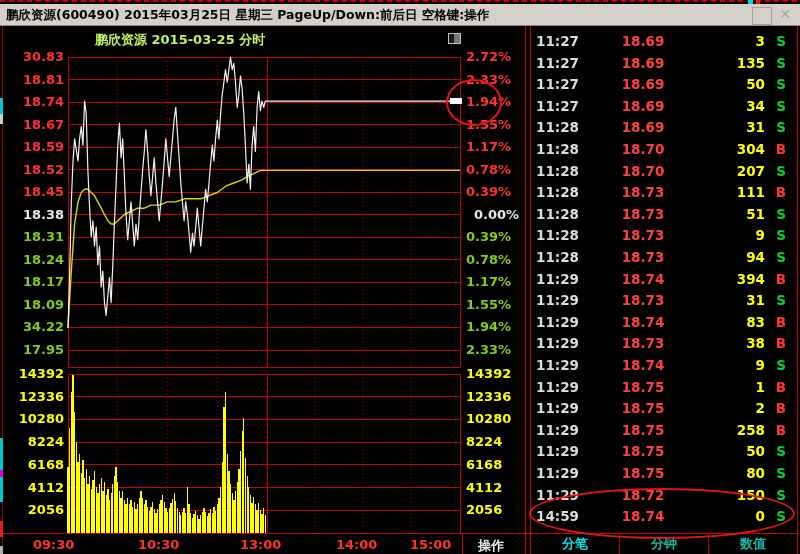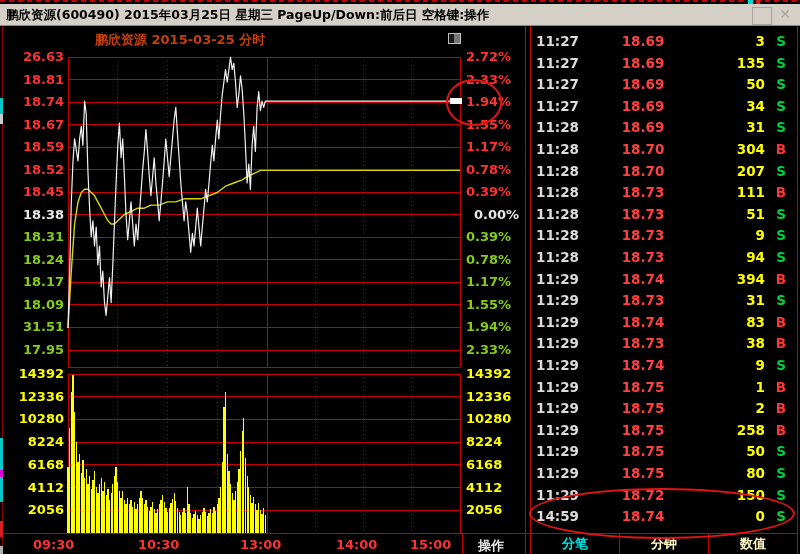--- a/index.html
+++ b/index.html
@@ -10,40 +10,40 @@
   #top-strip{left:0;top:0;width:800px;height:4px;background:#000;}
   #top-strip .dash{left:0;top:0;width:800px;height:2px;
      background:repeating-linear-gradient(90deg,#c80000 0 5px,#200000 5px 9px);}
   
   #titlebar{left:0;top:4px;width:800px;height:22px;background:#d4d0c8;
             border-bottom:1px solid #8a867e;box-sizing:border-box;}
   #titlebar .txt{left:6px;top:3px;font-size:12.5px;font-weight:bold;color:#000;white-space:nowrap;}
   .winbtn{top:3px;width:18px;height:16px;color:#a8a49c;font-size:14px;font-weight:bold;
           text-align:center;line-height:15px;}
   
-  #chart-title{left:95px;top:31px;font-size:13px;font-weight:bold;color:#c2410c;white-space:nowrap;}
+  #chart-title{left:95px;top:31px;font-size:13px;font-weight:bold;color:#bef264;white-space:nowrap;}
   #chart-title-icon{left:448px;top:33px;width:11px;height:9px;border:1px solid #c0c0c0;background:linear-gradient(90deg,#1a1a1a 0 5px,#777 5px);}
   
   .ax{position:absolute;font-size:13px;font-weight:bold;height:15px;line-height:15px;white-space:nowrap;}
   .ax.r{width:48px;text-align:right;}
   .up{color:#ff3232}.down{color:#84cc16}.flat{color:#e8e8e8}.vol{color:#ffff00}
   .tlabel{position:absolute;top:537px;font-size:13px;font-weight:bold;color:#ff3232;}
   #corner-label{left:478px;top:537px;font-size:13px;font-weight:bold;color:#e8e8e8;}
   
   #trade-panel{left:531px;top:26px;width:266px;height:508px;}
   .trow{position:absolute;left:0;width:266px;height:22px;display:grid;
         grid-template-columns:64px 1fr 74px 32px;align-items:center;
         font-size:13.5px;font-weight:bold;line-height:22px;}
   .trow .t{color:#dcdcdc;padding-left:5px;}
   .trow .p{color:#ff4040;text-align:center;}
   .trow .v{color:#ffff00;text-align:right;}
   .trow .s{text-align:center;}
   .sideB{color:#ff3535}.sideS{color:#00d23c}
   #tabbar{left:531px;top:534px;width:266px;height:20px;display:flex;}
-  .tab{flex:1;text-align:center;font-size:13px;font-weight:bold;color:#fef9c3;
+  .tab{flex:1;text-align:center;font-size:13px;font-weight:bold;color:#14b8a6;
        line-height:19px;border-left:1px solid #c40000;}
   .tab:first-child{border-left:none;}
   .tab.active{color:#00e5e5;}
   
   .anno{position:absolute;border:2px solid #e41414;border-radius:50%;background:transparent;}
   #anno-circle-pct{left:446px;top:79px;width:52px;height:43px;}
   #anno-ellipse-row{left:529px;top:488px;width:262px;height:47px;}
   .sliver{position:absolute;left:0;width:3px;}
 </style>
 </head>
@@ -233,21 +233,21 @@
       <rect x="259.76666666666665" y="509.8211920529801" width="1.3" height="23.17880794701989" fill="#ffff00" shape-rendering="crispEdges"></rect>
       <rect x="261.42499999999995" y="514.2362030905077" width="1.3" height="18.76379690949227" fill="#ffff00" shape-rendering="crispEdges"></rect>
       <rect x="263.0833333333333" y="507.61368653421636" width="1.3" height="25.386313465783644" fill="#ffff00" shape-rendering="crispEdges"></rect>
       <rect x="264.7416666666667" y="515.3399558498896" width="1.3" height="17.660044150110366" fill="#ffff00" shape-rendering="crispEdges"></rect>
       <polyline points="68.0,327.9 71.3,271.2 74.6,224.0 78.0,201.9 81.3,192.5 84.6,189.3 87.9,189.3 91.2,192.5 94.5,195.6 97.8,201.9 101.2,208.2 104.5,214.5 107.8,220.8 111.1,224.0 114.4,224.0 117.8,220.8 124.4,214.5 131.0,211.4 137.7,208.2 144.3,208.2 150.9,205.1 159.2,205.1 167.5,201.9 175.8,201.9 184.1,198.8 192.4,198.8 200.7,198.8 209.0,195.6 217.3,192.5 225.5,186.2 233.8,183.0 242.1,179.9 247.1,176.7 253.7,173.6 260.4,170.4 267.0,170.4 460.0,170.4" fill="none" stroke="#d8d800" stroke-width="1.4" stroke-linejoin="round"></polyline>
       <polyline points="68.0,327.9 69.7,271.2 71.3,201.9 73.0,161.0 74.6,138.9 78.0,161.0 79.6,138.9 81.3,126.3 82.9,145.2 84.6,101.1 86.2,113.7 87.9,170.4 89.6,208.2 91.2,236.6 92.9,220.8 94.5,246.0 96.2,227.1 97.8,264.9 99.5,246.0 101.2,287.0 102.8,271.2 104.5,302.7 106.1,315.3 107.8,296.4 109.5,277.5 111.1,302.7 112.8,264.9 114.4,224.0 116.1,183.0 117.8,145.2 119.4,123.2 121.1,157.8 122.7,138.9 124.4,176.7 126.0,214.5 127.7,239.7 129.4,220.8 131.0,201.9 132.7,224.0 134.3,246.0 136.0,224.0 137.7,239.7 139.3,214.5 141.0,192.5 142.6,170.4 144.3,151.5 145.9,129.5 147.6,151.5 149.3,176.7 150.9,195.6 152.6,176.7 154.2,157.8 155.9,183.0 157.6,201.9 159.2,220.8 160.9,201.9 162.5,183.0 164.2,161.0 165.8,138.9 167.5,157.8 169.2,176.7 170.8,157.8 172.5,138.9 174.1,120.0 175.8,107.4 177.4,132.6 179.1,157.8 180.8,183.0 182.4,201.9 184.1,220.8 185.7,201.9 187.4,214.5 189.1,233.4 190.7,252.3 192.4,233.4 194.0,246.0 195.7,227.1 197.3,208.2 199.0,227.1 200.7,246.0 202.3,227.1 204.0,208.2 205.6,189.3 207.3,201.9 209.0,183.0 210.6,164.1 212.3,145.2 213.9,161.0 215.6,138.9 217.3,120.0 218.9,138.9 220.6,113.7 222.2,94.8 223.9,82.2 225.5,69.6 227.2,82.2 228.9,69.6 230.5,57.0 232.2,69.6 233.8,63.3 235.5,82.2 237.2,107.4 238.8,94.8 240.5,75.9 242.1,88.5 243.8,113.7 245.4,145.2 247.1,183.0 248.8,164.1 250.4,189.3 252.1,145.2 253.7,126.3 255.4,151.5 257.1,107.4 258.7,91.7 260.4,110.6 262.0,101.1 263.7,107.4 265.3,101.1 267.0,101.1 460.0,101.1" fill="none" stroke="#f2f2f2" stroke-width="1.2" stroke-linejoin="round"></polyline>
       <rect x="450" y="98" width="12" height="6" fill="#ffffff" shape-rendering="crispEdges"></rect>
     </svg>
 
   <div id="axis-layer">
-      <div class="ax up r" style="left:16px;top:49px;">26.63</div>
+      <div class="ax up r" style="left:16px;top:49px;">30.83</div>
       <div class="ax up" style="left:466px;top:49px;">2.72%</div>
       <div class="ax up r" style="left:16px;top:72px;text-align:right;">18.81</div>
       <div class="ax up" style="left:466px;top:72px;">2.33%</div>
       <div class="ax up r" style="left:16px;top:94px;">18.74</div>
       <div class="ax up" style="left:466px;top:94px;">1.94%</div>
       <div class="ax up r" style="left:16px;top:117px;">18.67</div>
       <div class="ax up" style="left:466px;top:117px;">1.55%</div>
       <div class="ax up r" style="left:16px;top:139px;">18.59</div>
       <div class="ax up" style="left:466px;top:139px;">1.17%</div>
       <div class="ax up r" style="left:16px;top:162px;">18.52</div>
@@ -257,21 +257,21 @@
       <div class="ax flat r" style="left:16px;top:207px;">18.38</div>
       <div class="ax flat" style="left:474px;top:207px;">0.00%</div>
       <div class="ax down r" style="left:16px;top:229px;">18.31</div>
       <div class="ax down" style="left:466px;top:229px;">0.39%</div>
       <div class="ax down r" style="left:16px;top:252px;">18.24</div>
       <div class="ax down" style="left:466px;top:252px;">0.78%</div>
       <div class="ax down r" style="left:16px;top:274px;">18.17</div>
       <div class="ax down" style="left:466px;top:274px;">1.17%</div>
       <div class="ax down r" style="left:16px;top:297px;">18.09</div>
       <div class="ax down" style="left:466px;top:297px;">1.55%</div>
-      <div class="ax down r" style="left:16px;top:319px;">31.51</div>
+      <div class="ax down r" style="left:16px;top:319px;">34.22</div>
       <div class="ax down" style="left:466px;top:319px;">1.94%</div>
       <div class="ax down r" style="left:16px;top:342px;">17.95</div>
       <div class="ax down" style="left:466px;top:342px;">2.33%</div>
       <div class="ax vol r" style="left:16px;top:366px;">14392</div>
       <div class="ax vol" style="left:466px;top:366px;">14392</div>
       <div class="ax vol r" style="left:16px;top:389px;">12336</div>
       <div class="ax vol" style="left:466px;top:389px;">12336</div>
       <div class="ax vol r" style="left:16px;top:411px;">10280</div>
       <div class="ax vol" style="left:466px;top:411px;">10280</div>
       <div class="ax vol r" style="left:16px;top:434px;">8224</div>

